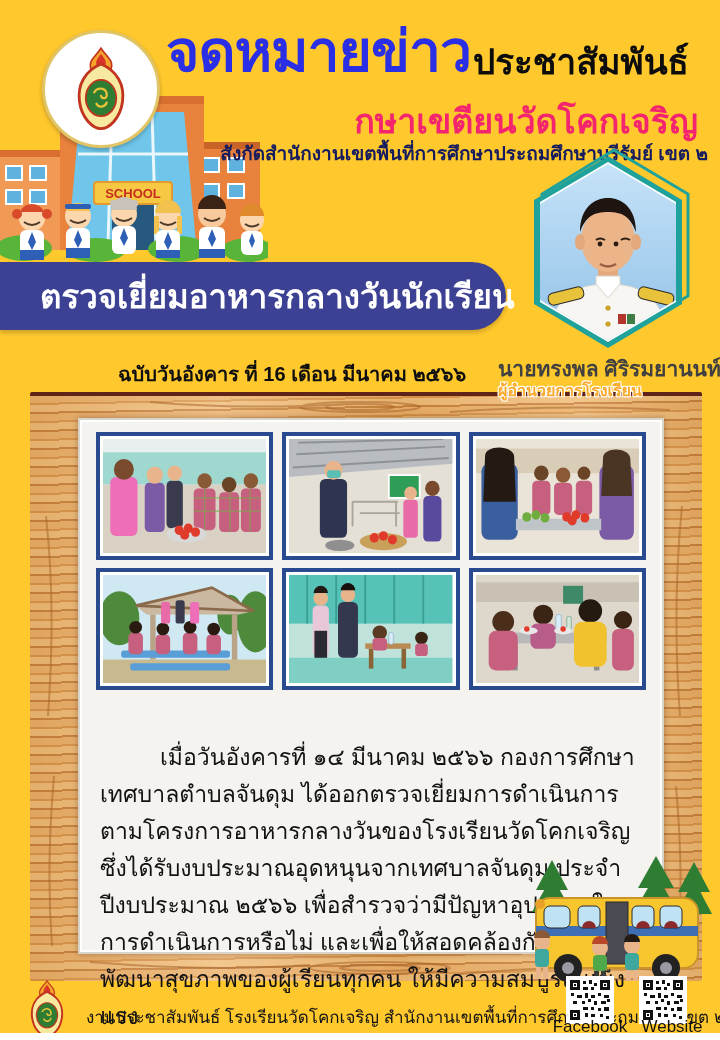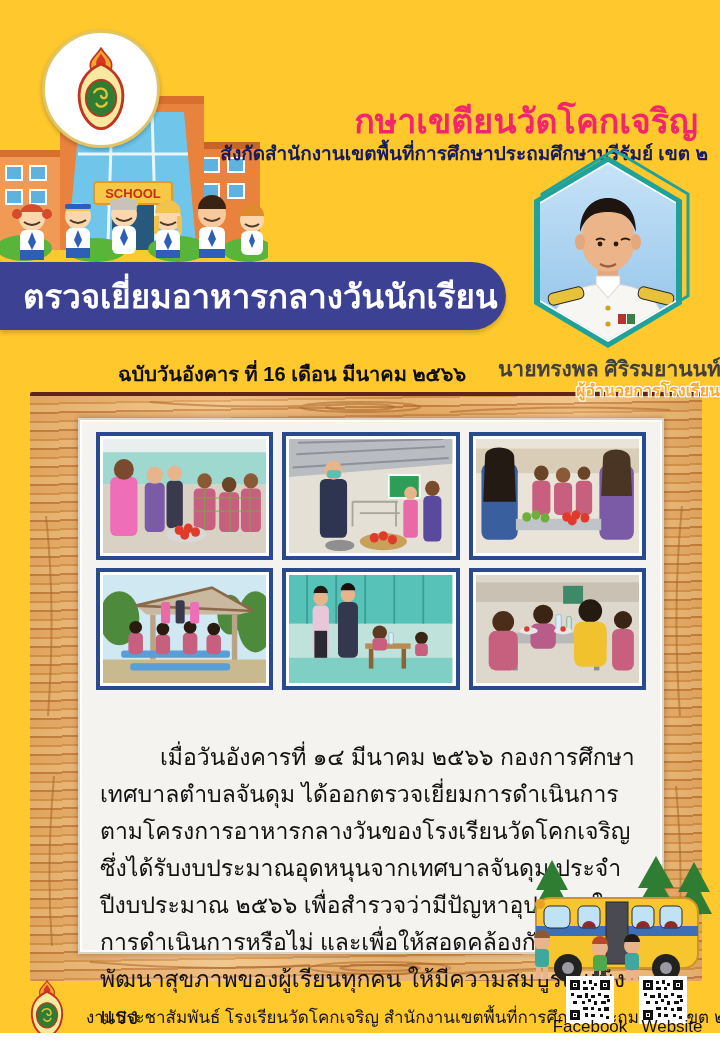--- a/index.html
+++ b/index.html
@@ -11,27 +11,27 @@
   .title-main{font-size:57px;font-weight:bold;color:#2A2EE4;letter-spacing:-1px;line-height:1.05;}
   .title-sub{font-size:35px;font-weight:bold;color:#0c0c0c;line-height:1.15;margin-left:2px;}
   .school-name{position:absolute;right:22px;top:94px;font-size:34px;font-weight:bold;color:#F4256E;z-index:4;}
   .affiliation{position:absolute;right:12px;top:138px;font-size:19px;font-weight:bold;color:#141B5E;z-index:4;}
   .logo-circle{position:absolute;left:42px;top:30px;width:112px;height:112px;background:#fff;border:3px solid #E0C465;
     border-radius:50%;box-shadow:0 2px 4px rgba(0,0,0,.25);display:flex;align-items:center;justify-content:center;z-index:5;}
   .school-illustration{position:absolute;left:0;top:92px;width:268px;height:172px;z-index:2;}
 
   
   .banner{position:absolute;left:0;top:262px;width:506px;height:68px;background:#3C4193;border-radius:0 34px 34px 0;
-    display:flex;align-items:center;padding-left:23px;box-sizing:border-box;z-index:3;box-shadow:0 3px 4px rgba(0,0,0,.18);}
+    display:flex;align-items:center;padding-left:40px;box-sizing:border-box;z-index:3;box-shadow:0 3px 4px rgba(0,0,0,.18);}
   .banner-title{font-size:33px;font-weight:bold;color:#ffffff;white-space:nowrap;}
 
   
   .portrait{position:absolute;left:518px;top:148px;width:186px;height:208px;z-index:4;}
   .director-name{position:absolute;left:498px;top:352px;width:222px;text-align:center;font-size:21px;font-weight:bold;color:#404040;z-index:4;white-space:nowrap;}
-  .director-position{position:absolute;left:498px;top:378px;width:222px;text-align:right;font-size:16px;font-weight:bold;color:#F9A92B;z-index:4;
+  .director-position{position:absolute;left:498px;top:378px;width:222px;text-align:left;font-size:16px;font-weight:bold;color:#F9A92B;z-index:4;
     text-shadow:-1px -1px 0 #fff,1px -1px 0 #fff,-1px 1px 0 #fff,1px 1px 0 #fff;}
   .issue-date{position:absolute;left:118px;top:358px;width:330px;text-align:center;font-size:20px;font-weight:bold;color:#0e0e0e;z-index:4;white-space:nowrap;}
 
   
   .wood-frame{position:absolute;left:30px;top:392px;width:672px;height:585px;z-index:1;border-top:4px solid #5F2318;border-radius:2px;
     background:
       linear-gradient(90deg, rgba(120,60,10,.10), rgba(255,255,255,.18) 28%, rgba(120,60,10,.08) 55%, rgba(255,255,255,.14) 82%, rgba(120,60,10,.12)),
       repeating-linear-gradient(179deg,#EBB069 0 7px,#D99549 7px 9px,#F0BC77 9px 16px,#C8823C 16px 18px);}
   .wood-grain{position:absolute;inset:0;width:100%;height:100%;pointer-events:none;}
   .panel{position:absolute;left:48px;top:22px;right:38px;bottom:27px;background:#F4F3EF;border:2px solid #D9D4C9;
@@ -113,20 +113,24 @@
 </svg>
 
 <div class="canvas">
 
   <div class="logo-circle">
     <svg width="68" height="84" viewBox="0 0 60 74">
         <use href="#emblem-sym"></use>
       </svg>
   </div>
 
+  <div class="title-row">
+    <span class="title-main">จดหมายข่าว</span>
+    <span class="title-sub">ประชาสัมพันธ์</span>
+  </div>
   <div class="school-name">กษาเขตียนวัดโคกเจริญ</div>
   <div class="affiliation">สังกัดสำนักงานเขตพื้นที่การศึกษาประถมศึกษาบุรีรัมย์ เขต ๒</div>
 
   <svg class="school-illustration" viewBox="0 0 268 172">
 
     <rect x="0" y="62" width="76" height="96" fill="#F09A55"></rect>
     <rect x="0" y="58" width="76" height="7" fill="#D86F2E"></rect>
     <g fill="#5FB2DE" stroke="#fff" stroke-width="2">
       <rect x="6" y="74" width="16" height="14"></rect>
         <rect x="30" y="74" width="16" height="14"></rect>

